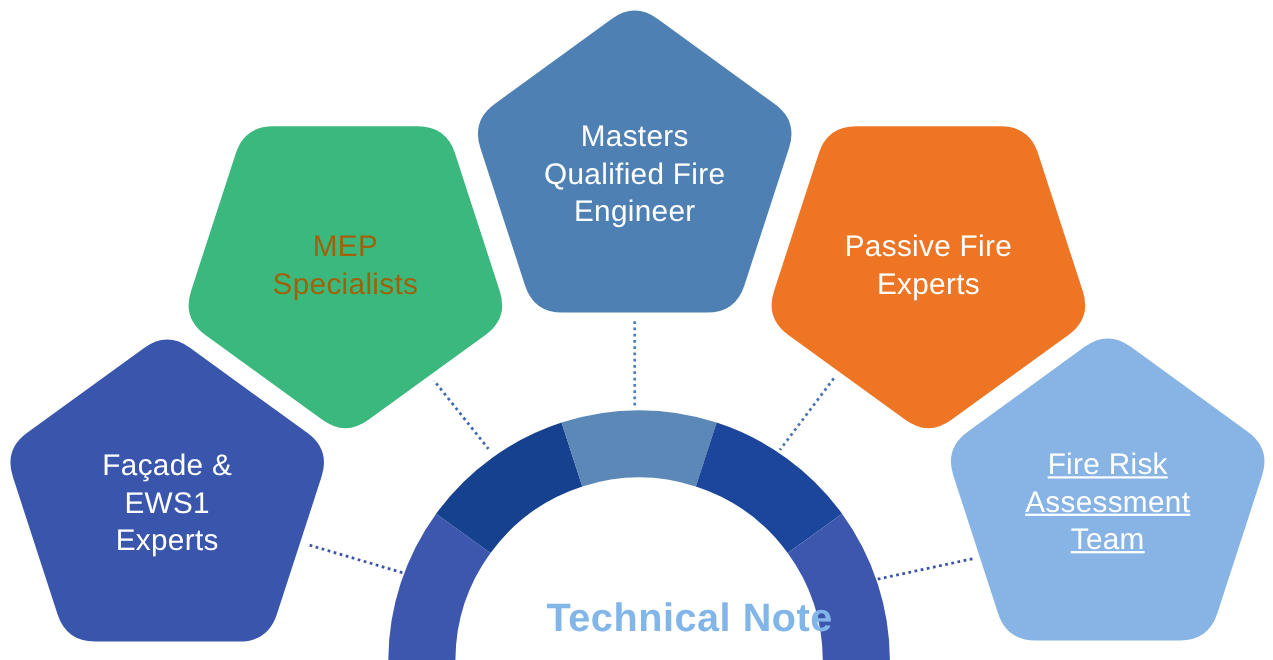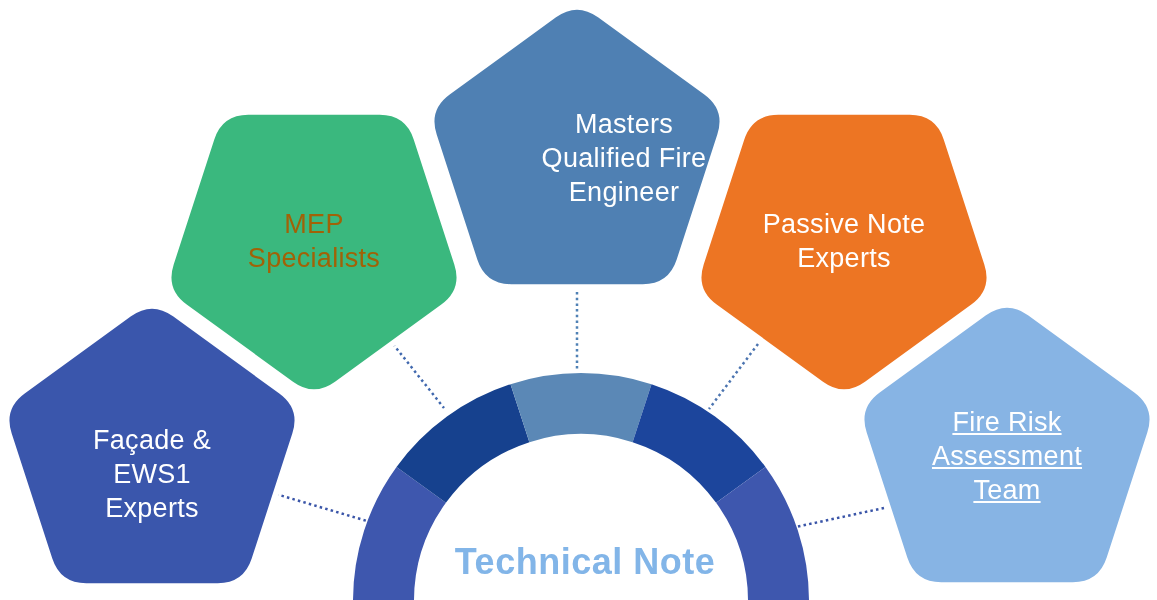--- a/index.html
+++ b/index.html
@@ -64,28 +64,28 @@
       </g>
     <g id="pentagons-group">
         <path d="M 131.0 316.3 Q 152.0 301.0 173.0 316.3 L 279.3 393.5 Q 300.4 408.8 292.3 433.5 L 251.7 558.5 Q 243.7 583.2 217.7 583.2 L 86.3 583.2 Q 60.3 583.2 52.3 558.5 L 11.7 433.5 Q 3.6 408.8 24.7 393.5 Z" fill="#3A56AC" stroke="#ffffff" stroke-width="12" stroke-linejoin="round" paint-order="stroke"></path>
         <path d="M 214.3 139.5 Q 222.3 114.8 248.3 114.8 L 379.7 114.8 Q 405.7 114.8 413.7 139.5 L 454.3 264.5 Q 462.4 289.2 441.3 304.5 L 335.0 381.7 Q 314.0 397.0 293.0 381.7 L 186.7 304.5 Q 165.6 289.2 173.7 264.5 Z" fill="#3AB87E" stroke="#ffffff" stroke-width="12" stroke-linejoin="round" paint-order="stroke"></path>
         <path d="M 556.0 17.3 Q 577.0 2.0 598.0 17.3 L 704.3 94.5 Q 725.4 109.8 717.3 134.5 L 676.7 259.5 Q 668.7 284.2 642.7 284.2 L 511.3 284.2 Q 485.3 284.2 477.3 259.5 L 436.7 134.5 Q 428.6 109.8 449.7 94.5 Z" fill="#4F80B3" stroke="#ffffff" stroke-width="12" stroke-linejoin="round" paint-order="stroke"></path>
         <path d="M 909.7 114.8 Q 935.7 114.8 943.7 139.5 L 984.3 264.5 Q 992.4 289.2 971.3 304.5 L 865.0 381.7 Q 844.0 397.0 823.0 381.7 L 716.7 304.5 Q 695.6 289.2 703.7 264.5 L 744.3 139.5 Q 752.3 114.8 778.3 114.8 Z" fill="#ED7523" stroke="#ffffff" stroke-width="12" stroke-linejoin="round" paint-order="stroke"></path>
         <path d="M 986.0 315.3 Q 1007.0 300.0 1028.0 315.3 L 1134.3 392.5 Q 1155.4 407.8 1147.3 432.5 L 1106.7 557.5 Q 1098.7 582.2 1072.7 582.2 L 941.3 582.2 Q 915.3 582.2 907.3 557.5 L 866.7 432.5 Q 858.6 407.8 879.7 392.5 Z" fill="#87B4E4" stroke="#ffffff" stroke-width="12" stroke-linejoin="round" paint-order="stroke"></path>
       </g>
   </svg>
   <div id="labels">
-      <div class="pent-label" style="left: 152px; top: 474px; color: rgb(255, 255, 255);">Façade &amp;
+      <div class="pent-label" style="left: 152px; top: 457px; color: rgb(255, 255, 255);">Façade &amp;
 EWS1
 Experts</div>
       <div class="pent-label" style="left: 314px; top: 241px; color: #a16207;">MEP
 Specialists</div>
-      <div class="pent-label" style="left: 577px; top: 158px; color: rgb(255, 255, 255); margin-left: 47px;">Masters
+      <div class="pent-label" style="left: 577px; top: 158px; color: rgb(255, 255, 255);">Masters
 Qualified Fire
 Engineer</div>
-      <div class="pent-label" style="left: 844px; top: 241px; color: rgb(255, 255, 255);">Passive Note
+      <div class="pent-label" style="left: 844px; top: 241px; color: rgb(255, 255, 255);">Passive Fire
 Experts</div>
       <div class="pent-label" style="left: 1007px; top: 456px; color: rgb(255, 255, 255); text-decoration: underline;">Fire Risk
 Assessment
 Team</div>
     </div>
-  <div class="tech-note" id="tech-note" style="color: rgb(130, 181, 232);">Technical Note</div>
+  <div class="tech-note" id="tech-note" style="color: rgb(130, 181, 232); margin-left: 42px;">Technical Note</div>
 </div>
 
 </body></html>

